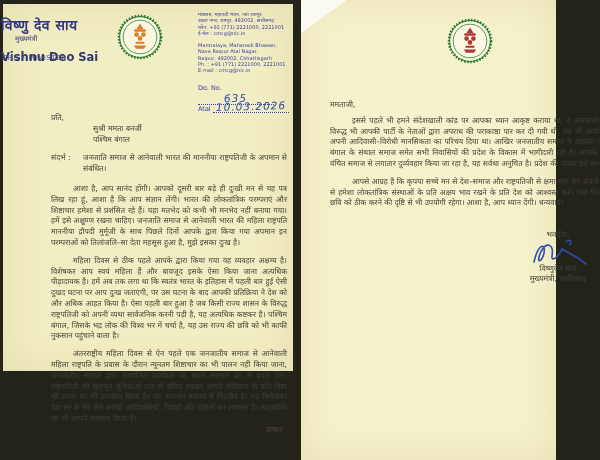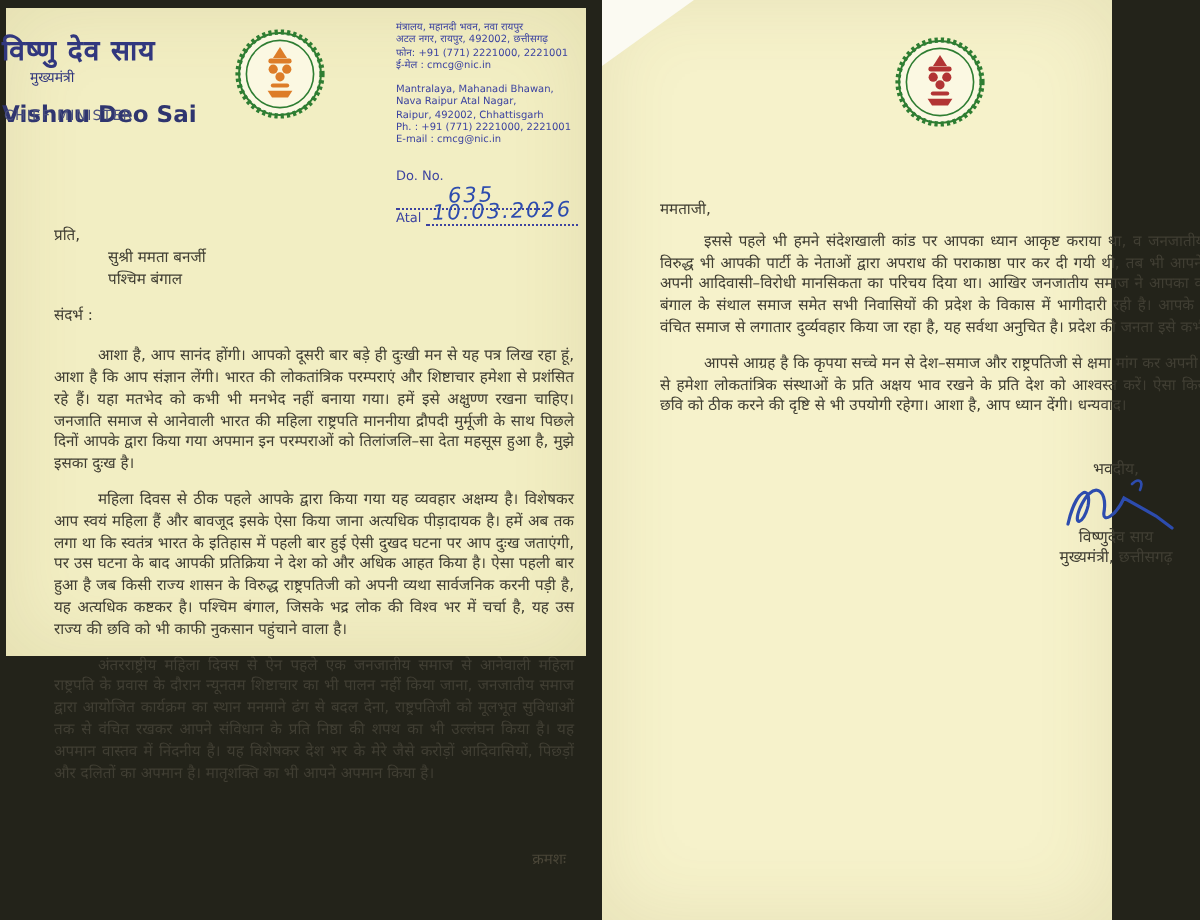--- a/index.html
+++ b/index.html
@@ -3,21 +3,21 @@
 <meta charset="utf-8">
 <style>
   html,body{margin:0;padding:0}
   body{
     width:600px;height:460px;position:relative;overflow:hidden;
     background:#23231a;
     font-family:"DejaVu Sans",sans-serif;
     -webkit-font-smoothing:antialiased;
   }
   .page{position:absolute;box-shadow:inset 0 0 40px rgba(120,110,40,.12)}
-  #page1{left:3px;top:4px;width:290px;height:324px;background:#f2eec3}
+  #page1{left:3px;top:4px;width:290px;height:367px;background:#f2eec3}
   #page2{left:301px;top:0;width:255px;height:460px;background:#f6f2cb}
   .fold-triangle{
     position:absolute;left:0;top:0;width:46px;height:33px;
     background:#fbfaf2;
     clip-path:polygon(0 0,100% 0,0 100%);
     filter:drop-shadow(1px 1px 1px rgba(90,90,70,.45));
   }
   
   .name-hi{position:absolute;left:-2px;top:11px;font-size:14px;font-weight:bold;color:#31377e;letter-spacing:.5px}
   .title-hi{position:absolute;left:12px;top:30px;font-size:7px;color:#31377e}
@@ -29,24 +29,24 @@
   .contact{position:absolute;color:#3c43a0;font-size:5px;line-height:6.3px;white-space:nowrap}
   .contact-hi{left:195px;top:7px}
   .contact-en{left:195px;top:38px}
   .ref-row{position:absolute;left:195px;color:#3c43a0;font-size:6.5px}
   .ref-no{top:80px}
   .ref-date{top:96px}
   .dotted{display:inline-block;width:76px;border-bottom:1px dotted #3c43a0;text-align:center;vertical-align:bottom}
   .hand{font-size:10.5px;color:#2d4cae;font-style:italic;letter-spacing:1px;display:inline-block;transform:rotate(-1.5deg)}
   
   .body-text{color:#403e33;font-size:7.6px;line-height:10.8px;text-align:justify}
-  #p1-content{position:absolute;left:24px;right:6px;top:109px}
+  #p1-content{position:absolute;left:48px;right:6px;top:109px}
   .to-block{position:relative;margin-bottom:8px}
   .to-label{display:block}
-  .to-lines{margin-left:27px}
+  .to-lines{margin-left:42px}
   .subject{display:flex;gap:6px;margin-bottom:9px}
   .subject-label{flex:0 0 26px}
   .subject-text{width:218px}
   .salutation{margin-bottom:5px}
   .para{text-indent:22px;margin:0 0 7px 0}
   .continued{position:absolute;right:10px;top:420px;font-size:7.5px;color:#4a4638}
   
   #p2-content{position:absolute;left:29px;top:100px;width:332px}
   .sig-block{position:absolute;left:212px;top:230px;width:90px;text-align:center;color:#403e33;font-size:7.8px;line-height:10px}
   .sig-scribble{display:block;margin:-2px auto -4px auto}
@@ -100,20 +100,21 @@
   <div id="p1-content" class="body-text">
     <div class="to-block">
       <span class="to-label">प्रति,</span>
       <div class="to-lines">
         <div>सुश्री ममता बनर्जी</div>
         <div>पश्चिम बंगाल</div>
       </div>
     </div>
     <div class="subject">
       <span class="subject-label">संदर्भ :</span>
+      <span class="subject-text">जनजाति समाज से आनेवाली भारत की माननीया राष्ट्रपतिजी के अपमान से संबंधित।</span>
     </div>
     <p class="para">आशा है, आप सानंद होंगी। आपको दूसरी बार बड़े ही दुःखी मन से यह पत्र लिख रहा हूं, आशा है कि आप संज्ञान लेंगी। भारत की लोकतांत्रिक परम्पराएं और शिष्टाचार हमेशा से प्रशंसित रहे हैं। यहा मतभेद को कभी भी मनभेद नहीं बनाया गया। हमें इसे अक्षुण्ण रखना चाहिए। जनजाति समाज से आनेवाली भारत की महिला राष्ट्रपति माननीया द्रौपदी मुर्मूजी के साथ पिछले दिनों आपके द्वारा किया गया अपमान इन परम्पराओं को तिलांजलि–सा देता महसूस हुआ है, मुझे इसका दुःख है।</p>
     <p class="para">महिला दिवस से ठीक पहले आपके द्वारा किया गया यह व्यवहार अक्षम्य है। विशेषकर आप स्वयं महिला हैं और बावजूद इसके ऐसा किया जाना अत्यधिक पीड़ादायक है। हमें अब तक लगा था कि स्वतंत्र भारत के इतिहास में पहली बार हुई ऐसी दुखद घटना पर आप दुःख जताएंगी, पर उस घटना के बाद आपकी प्रतिक्रिया ने देश को और अधिक आहत किया है। ऐसा पहली बार हुआ है जब किसी राज्य शासन के विरुद्ध राष्ट्रपतिजी को अपनी व्यथा सार्वजनिक करनी पड़ी है, यह अत्यधिक कष्टकर है। पश्चिम बंगाल, जिसके भद्र लोक की विश्व भर में चर्चा है, यह उस राज्य की छवि को भी काफी नुकसान पहुंचाने वाला है।</p>
     <p class="para">अंतरराष्ट्रीय महिला दिवस से ऐन पहले एक जनजातीय समाज से आनेवाली महिला राष्ट्रपति के प्रवास के दौरान न्यूनतम शिष्टाचार का भी पालन नहीं किया जाना, जनजातीय समाज द्वारा आयोजित कार्यक्रम का स्थान मनमाने ढंग से बदल देना, राष्ट्रपतिजी को मूलभूत सुविधाओं तक से वंचित रखकर आपने संविधान के प्रति निष्ठा की शपथ का भी उल्लंघन किया है। यह अपमान वास्तव में निंदनीय है। यह विशेषकर देश भर के मेरे जैसे करोड़ों आदिवासियों, पिछड़ों और दलितों का अपमान है। मातृशक्ति का भी आपने अपमान किया है।</p>
   </div>
 
   <div class="continued">क्रमशः</div>
 </div>
 
 <div class="page" id="page2">

